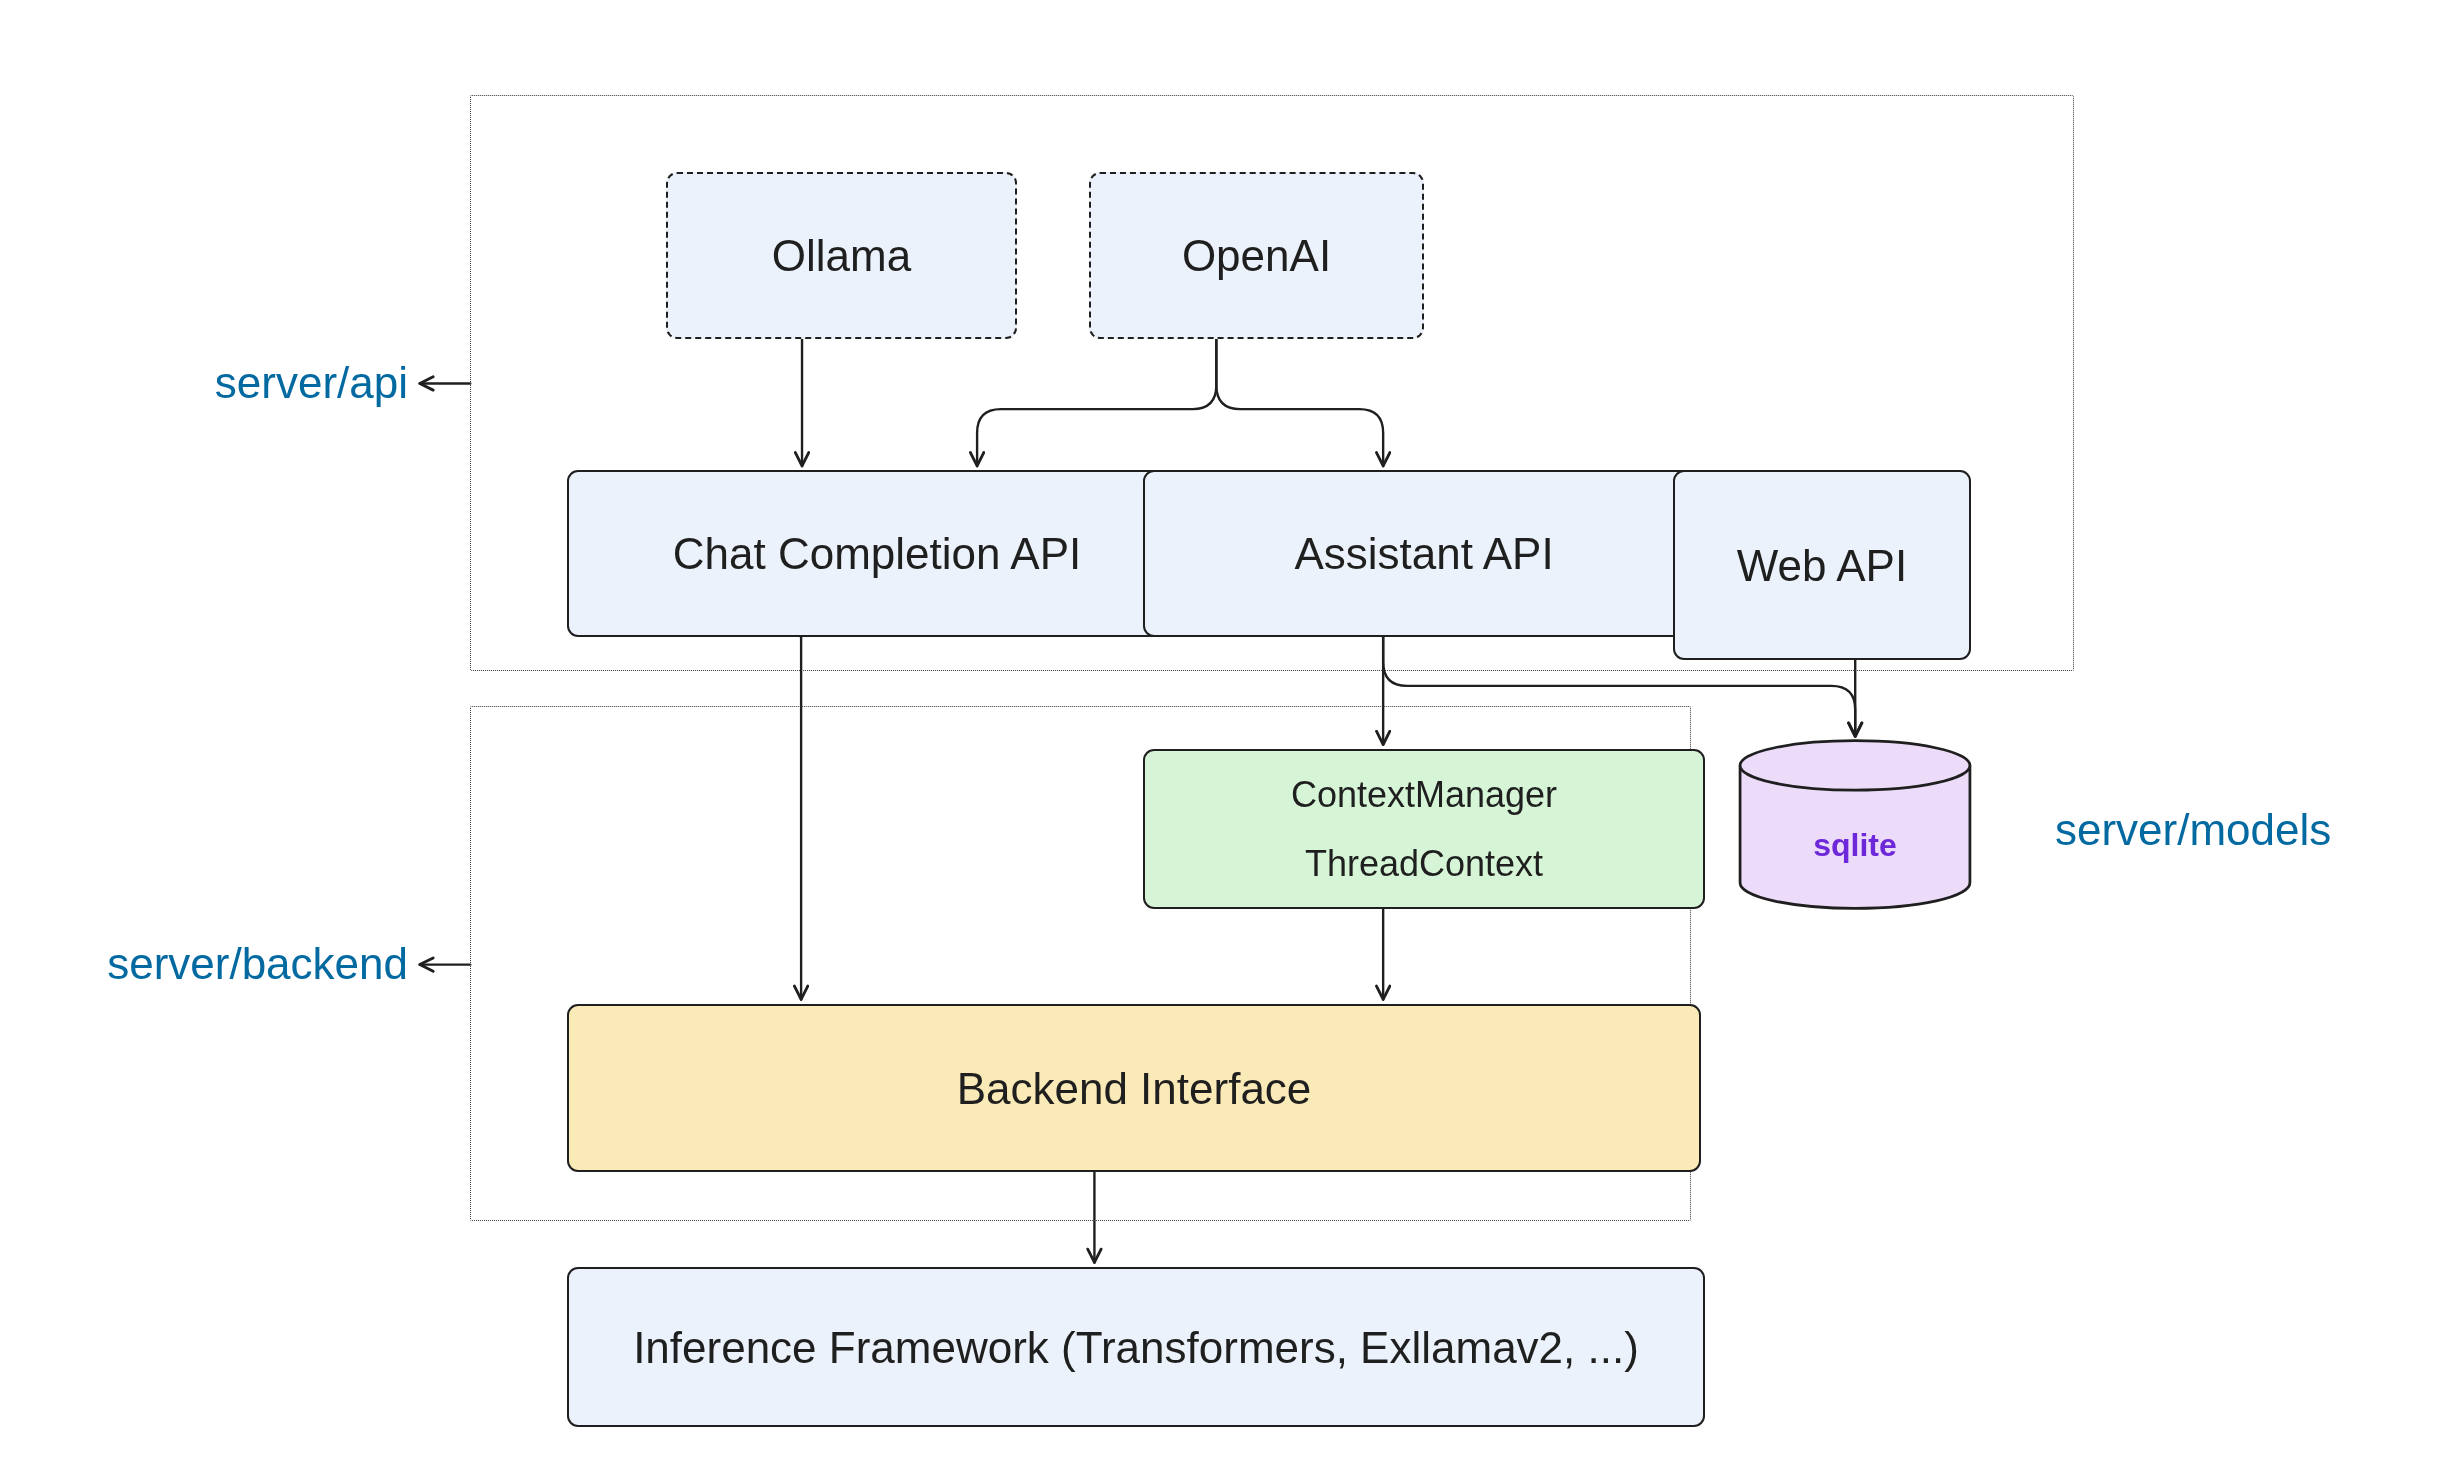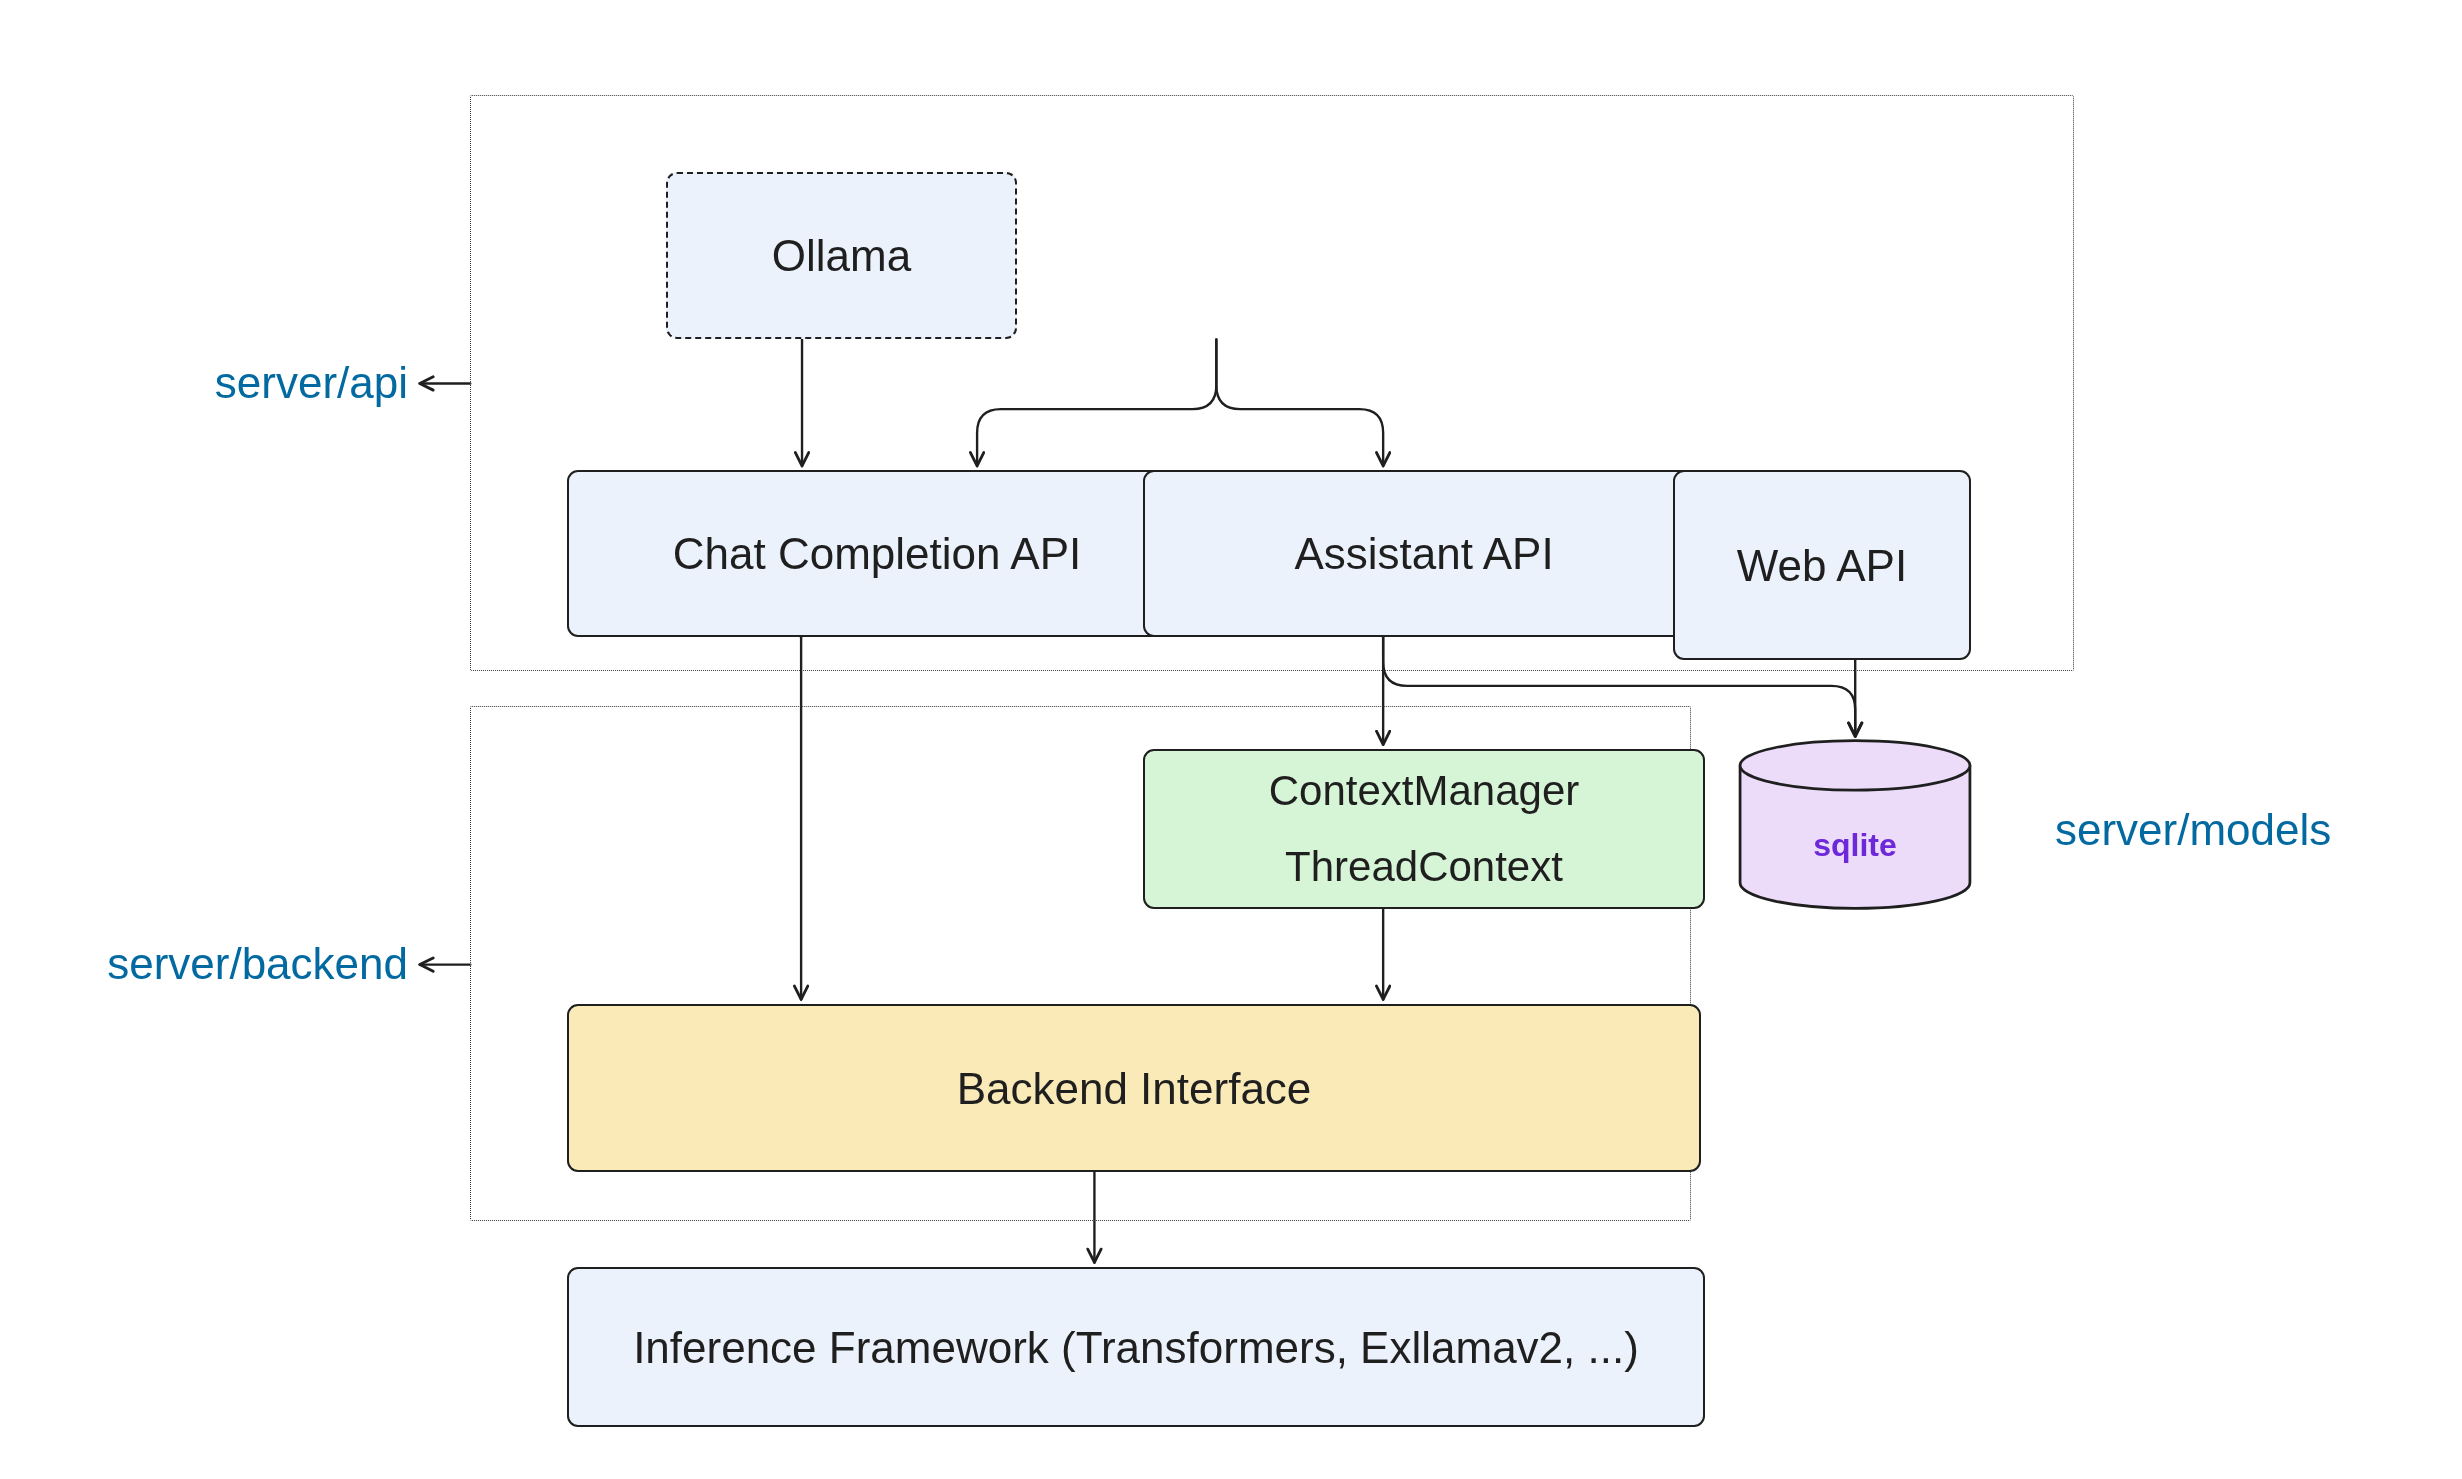--- a/index.html
+++ b/index.html
@@ -99,34 +99,37 @@
   <div class="group-box" style="left:470px; top:706px; width:1219px; height:513px;"></div>
 
   <div class="side-label" style="left:183px; top:358px; width:225px; text-align:right;">server/api</div>
   <div class="side-label" style="left:83px; top:939px; width:325px; text-align:right;">server/backend</div>
   <div class="side-label" style="left:2055px; top:805px;">server/models</div>
 
   <div class="node dashed" style="left:626px; top:172px; width:351px; height:167px;">
     <span>Ollama</span>
   </div>
 
+  <div class="node dashed" style="left:1049px; top:172px; width:335px; height:167px;">
+    <span>OpenAI</span>
+  </div>
 
   <div class="node" style="left:527px; top:470px; width:620px; height:167px;">
     <span>Chat Completion API</span>
   </div>
 
   <div class="node" style="left:1103px; top:470px; width:562px; height:167px;">
     <span>Assistant API</span>
   </div>
 
   <div class="node" style="left:1633px; top:470px; width:298px; height:190px;">
     <span>Web API</span>
   </div>
 
-  <div class="node green" style="left:1103px; top:749px; width:562px; height:160px; font-size:42px;gap:24px;">
+  <div class="node green" style="left:1103px; top:749px; width:562px; height:160px; font-size:36px;gap:24px;">
     <span>ContextManager</span>
     <span>ThreadContext</span>
   </div>
 
   <div class="cylinder" style="left:1737px; top:738px; width:236px; height:174px;">
     <svg width="236" height="174" viewBox="0 0 257 190" xmlns="http://www.w3.org/2000/svg">
       <path d="M 3 30 V 158 A 125.5 28 0 0 0 254 158 V 30" fill="#ecdcf9" stroke="#1f1f1f" stroke-width="3"></path>
       <ellipse cx="128.5" cy="30" rx="125.5" ry="27" fill="#ecdcf9" stroke="#1f1f1f" stroke-width="3"></ellipse>
     </svg>
     <div class="cyl-label">sqlite</div>

